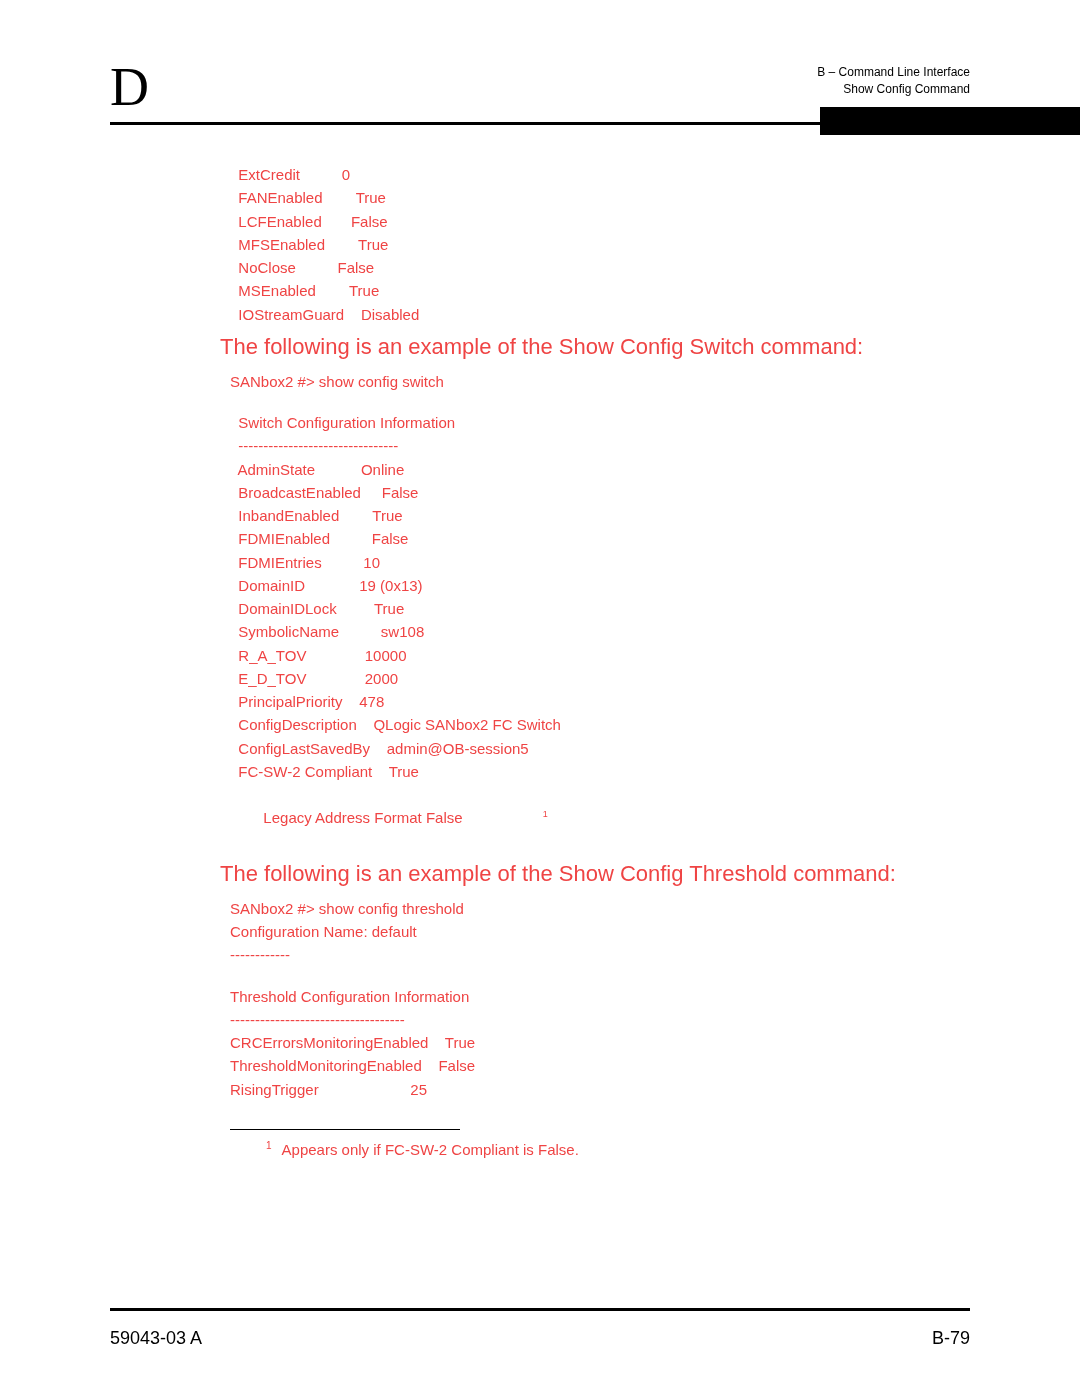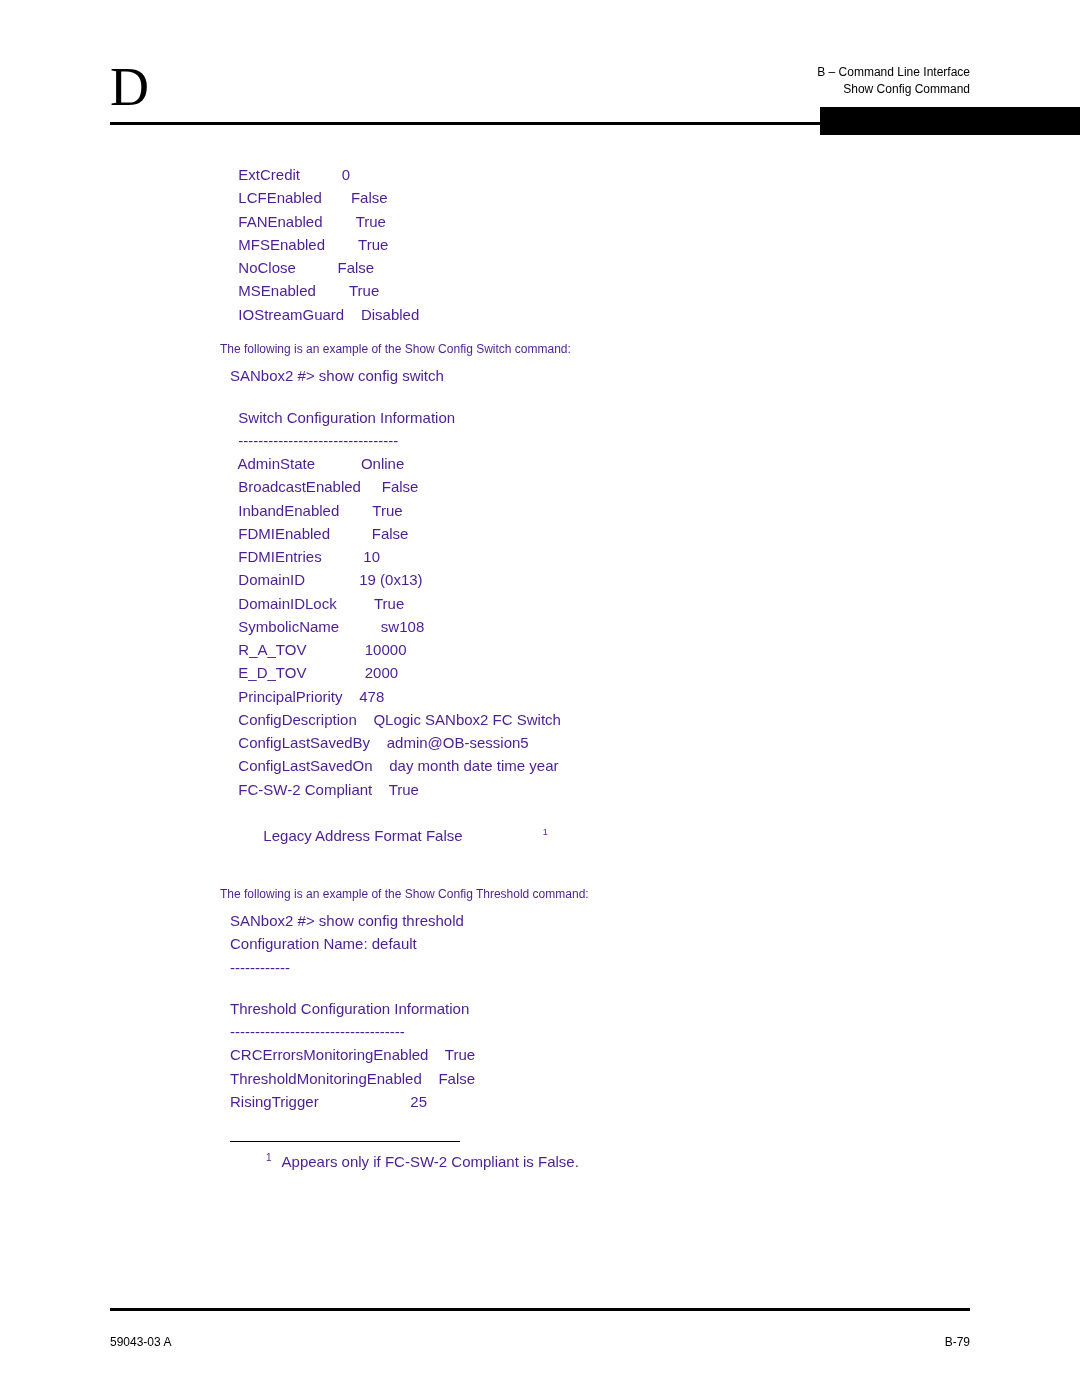--- a/index.html
+++ b/index.html
@@ -35,29 +35,29 @@
       text-align: right;
       font-size: 12px;
       line-height: 1.4;
       padding-top: 4px;
     }
     .content {
       padding-left: 120px;
       padding-top: 38px;
       font-size: 15px;
       line-height: 1.55;
-      color: #4c1d95;
+      color: #ef4444;
     }
     .config-line {
       white-space: pre;
       font-family: Arial, Helvetica, sans-serif;
     }
     .section-heading {
-      font-size: 12px;
-      margin-top: 14px;
+      font-size: 22px;
+      margin-top: 4px;
       margin-bottom: 6px;
       margin-left: -10px;
     }
     .footnote-ref {
       font-size: 9px;
       vertical-align: super;
     }
     .footnote-rule {
       border: none;
       border-top: 1px solid #000;
@@ -81,21 +81,21 @@
       right: 110px;
       bottom: 78px;
     }
     .page-footer {
       position: absolute;
       left: 110px;
       right: 110px;
       bottom: 48px;
       display: flex;
       justify-content: space-between;
-      font-size: 12px;
+      font-size: 18px;
     }
     .black-box {
       position: absolute;
       top: 107px;
       right: 0;
       background: #000;
       width: 260px;
       height: 28px;
     }
   </style>
@@ -108,22 +108,22 @@
     <div class="header-right">
       <div>B – Command Line Interface</div>
       <div>Show Config Command</div>
     </div>
   </div>
   <div class="black-box"></div>
 
   <div class="content">
     <div id="block1">
         <div class="config-line">  ExtCredit          0</div>
+        <div class="config-line">  FANEnabled        True</div>
         <div class="config-line">  LCFEnabled       False</div>
-        <div class="config-line">  FANEnabled        True</div>
         <div class="config-line">  MFSEnabled        True</div>
         <div class="config-line">  NoClose          False</div>
         <div class="config-line">  MSEnabled        True</div>
         <div class="config-line">  IOStreamGuard    Disabled</div>
       </div>
 
     <div class="section-heading">The following is an example of the Show Config Switch command:</div>
     <div class="config-line">SANbox2 #&gt; show config switch</div>
     <div style="height:18px"></div>
     <div class="config-line">  Switch Configuration Information</div>
@@ -135,21 +135,20 @@
         <div class="config-line">  FDMIEnabled          False</div>
         <div class="config-line">  FDMIEntries          10</div>
         <div class="config-line">  DomainID             19 (0x13)</div>
         <div class="config-line">  DomainIDLock         True</div>
         <div class="config-line">  SymbolicName          sw108</div>
         <div class="config-line">  R_A_TOV              10000</div>
         <div class="config-line">  E_D_TOV              2000</div>
         <div class="config-line">  PrincipalPriority    478</div>
         <div class="config-line">  ConfigDescription    QLogic SANbox2 FC Switch</div>
         <div class="config-line">  ConfigLastSavedBy    admin@OB-session5</div>
-        <div class="config-line">  ConfigLastSavedOn    day month date time year</div>
         <div class="config-line">  FC-SW-2 Compliant    True</div>
       </div>
     <div class="config-line">
       <span>  Legacy Address Format </span><span>False</span><span style="display:inline-block;width:80px"></span><span class="footnote-ref">1</span>
     </div>
 
     <div class="section-heading">The following is an example of the Show Config Threshold command:</div>
     <div class="config-line">SANbox2 #&gt; show config threshold</div>
     <div class="config-line">Configuration Name: default</div>
     <div class="config-line">------------</div>

